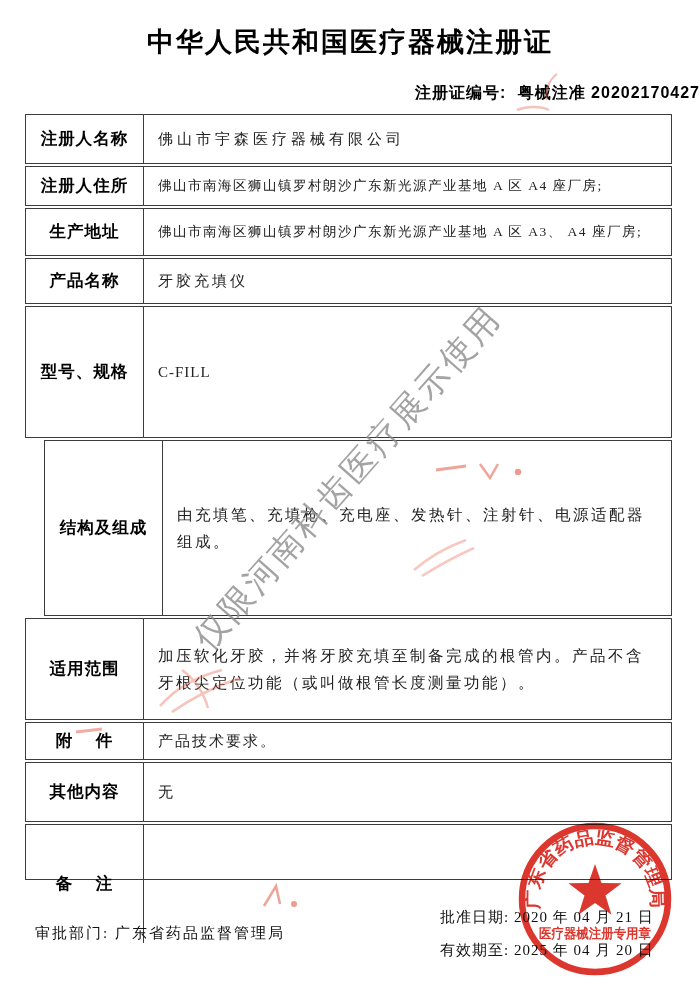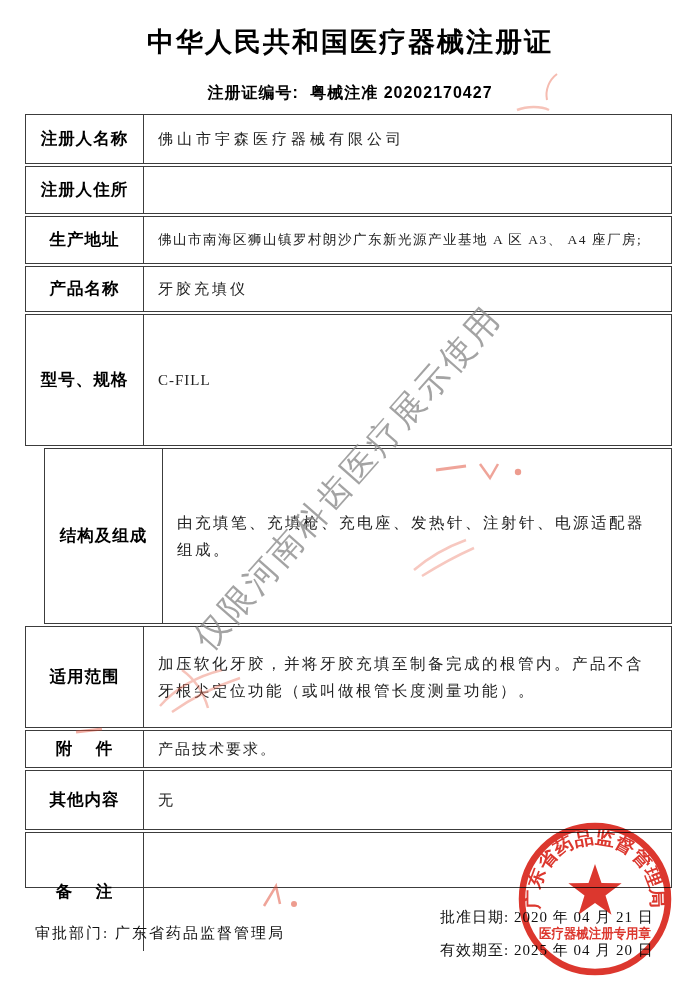--- a/index.html
+++ b/index.html
@@ -8,42 +8,42 @@
     position:relative; width:700px; height:1007px; margin:0 auto;
     background:#fff; overflow:hidden;
     font-family:"Liberation Serif","DejaVu Serif",serif; color:#1a1a1a;
   }
   .title {
     margin-top:24px; text-align:center;
     font-family:"Liberation Sans","DejaVu Sans",sans-serif;
     font-weight:bold; font-size:27px; letter-spacing:2px; color:#000;
   }
   .regline {
-    margin-top:23px; text-align:center;
+    margin-top:23px; text-align:right;
     font-family:"Liberation Sans","DejaVu Sans",sans-serif;
     font-weight:bold; font-size:16px; letter-spacing:1px; color:#000;
   }
   .regline .regval { margin-left:6px; }
   .cert-table { margin:10px 0 0 25px; width:647px; }
   .row {
     display:flex; border:1.5px solid #3c3c3c; background:transparent;
   }
   .row + .row { margin-top:2px; }
   .lbl {
     width:118px; flex:0 0 118px; display:flex; align-items:center; justify-content:center;
     border-right:1.5px solid #3c3c3c;
     font-family:Liberation Sans, sans-serif;
     font-weight:bold; font-size:16.5px; color:#000; letter-spacing:1px;
     white-space:pre; text-align:center;
   }
   .val {
     flex:1; display:flex; align-items:center; padding:4px 14px;
     font-size:15px; letter-spacing:2px; color:#222; line-height:1.75;
   }
-  .r1 { height:50px; } .r2 { height:48px; } .r3 { height:48px; } .r4 { height:46px; }
+  .r1 { height:50px; } .r2 { height:40px; } .r3 { height:48px; } .r4 { height:46px; }
   .r5 { height:132px; } .r6 { height:176px;margin-left:19px; } .r7 { height:102px; }
   .r8 { height:38px; } .r9 { height:60px; } .r10 { height:56px;flex-direction:column; }
   .r1 .val { font-size:15px; letter-spacing:4px; }
   .r2 .val, .r3 .val { font-size:13.5px; letter-spacing:1.5px; }
   .r4 .val { letter-spacing:3px; }
   .r5 .val { letter-spacing:1px;text-align:right; }
   .r6 .val, .r7 .val { font-size:15.5px; letter-spacing:2.5px; }
   .footer-approval { position:absolute; left:35px; top:924px; font-size:15px; letter-spacing:2px; color:#111; }
   .footer-date1 { position:absolute; left:440px; top:908px; font-size:15px; letter-spacing:1px; color:#111; }
   .footer-date2 { position:absolute; left:440px; top:941px; font-size:15px; letter-spacing:1px; color:#111; }
@@ -71,20 +71,21 @@
     <span class="regval">粤械注准 20202170427</span>
   </div>
 
   <div class="cert-table">
     <div class="row r1">
       <div class="lbl">注册人名称</div>
       <div class="val">佛山市宇森医疗器械有限公司</div>
     </div>
     <div class="row r2">
       <div class="lbl">注册人住所</div>
+      <div class="val">佛山市南海区狮山镇罗村朗沙广东新光源产业基地 A 区 A4 座厂房;</div>
     </div>
     <div class="row r3">
       <div class="lbl">生产地址</div>
       <div class="val">佛山市南海区狮山镇罗村朗沙广东新光源产业基地 A 区 A3、 A4 座厂房;</div>
     </div>
     <div class="row r4">
       <div class="lbl">产品名称</div>
       <div class="val">牙胶充填仪</div>
     </div>
     <div class="row r5">

